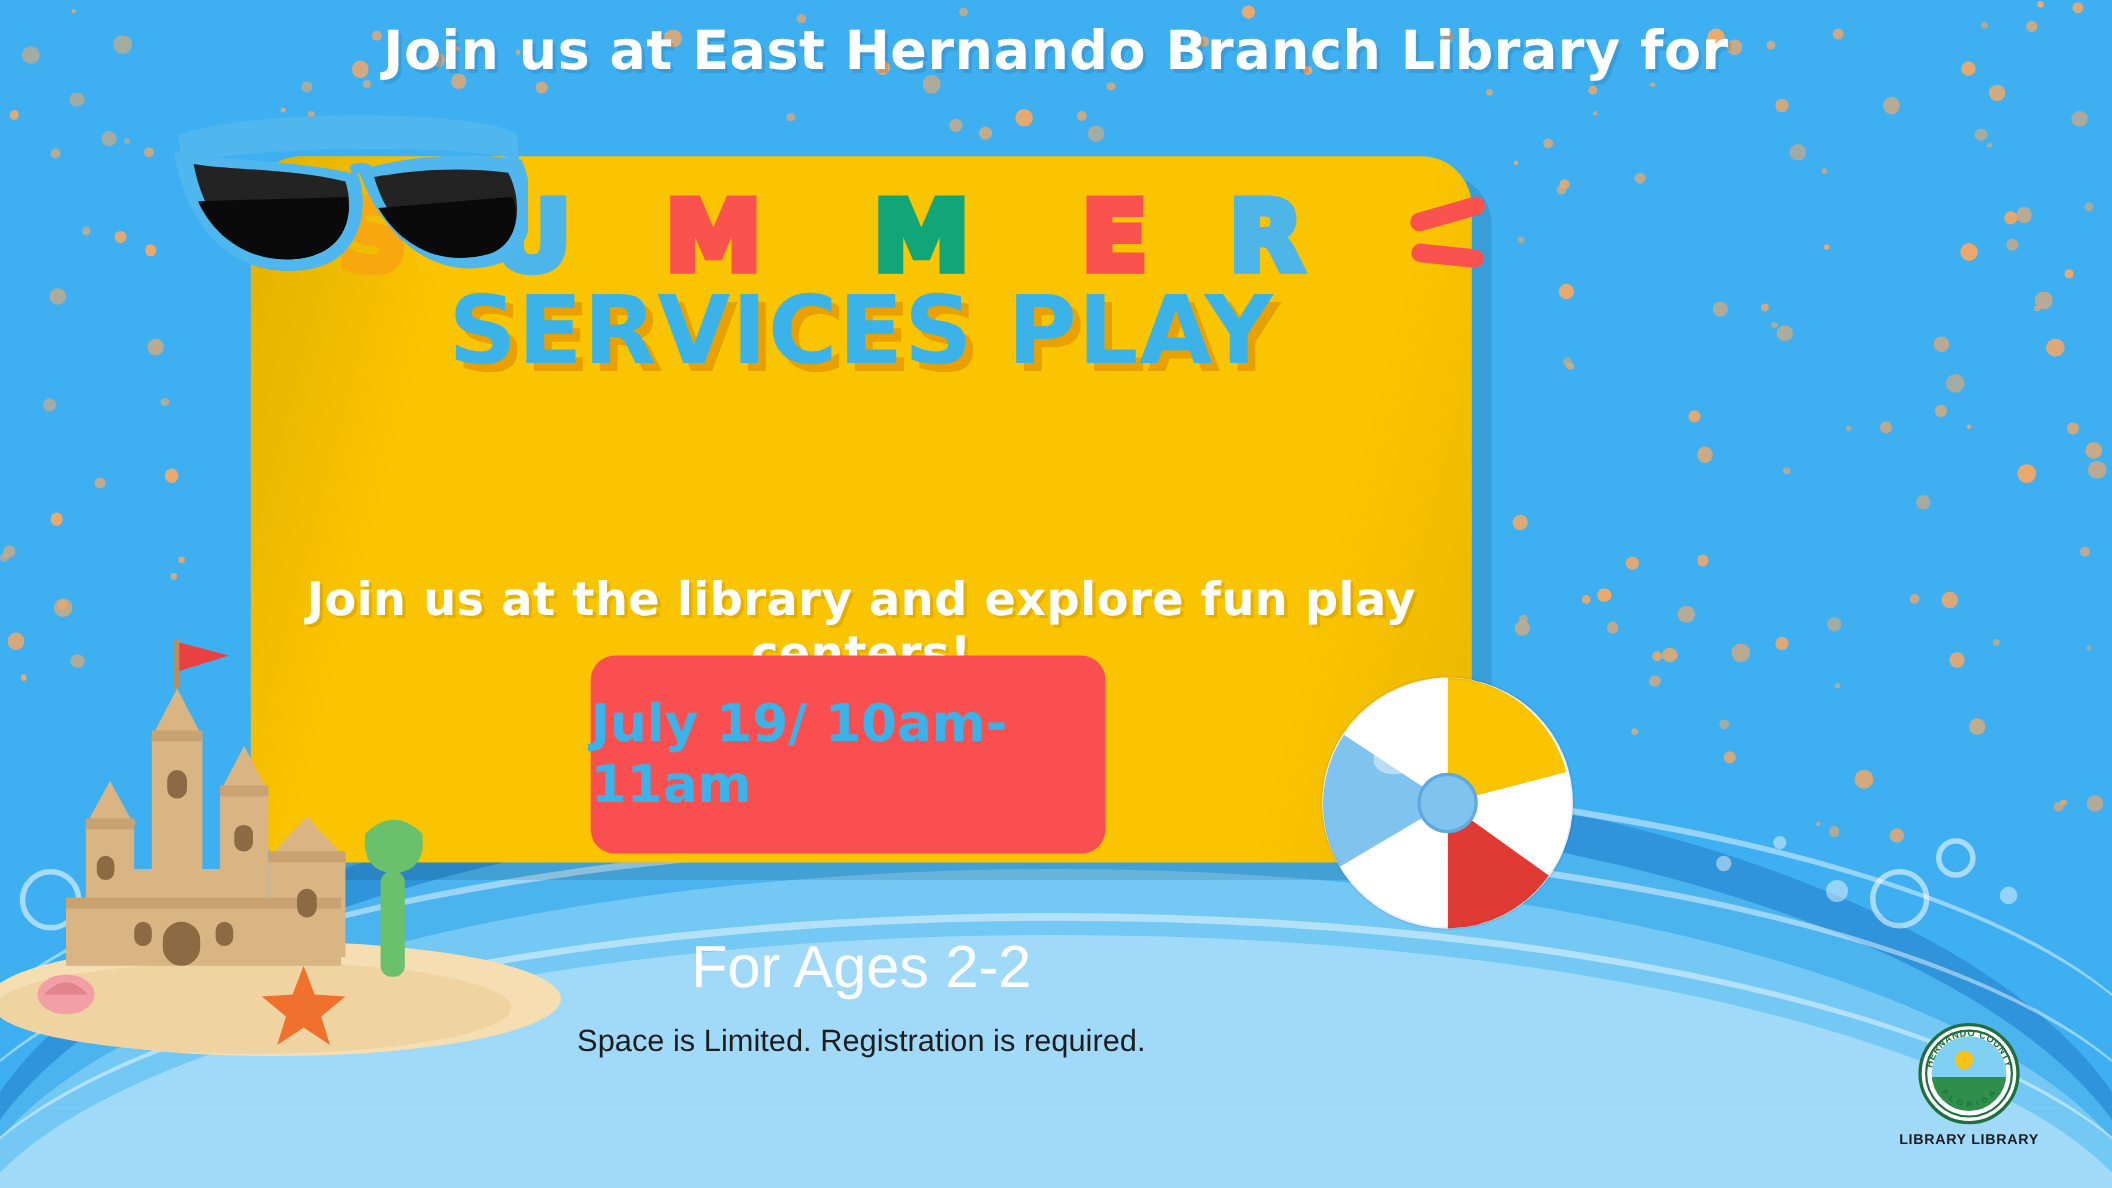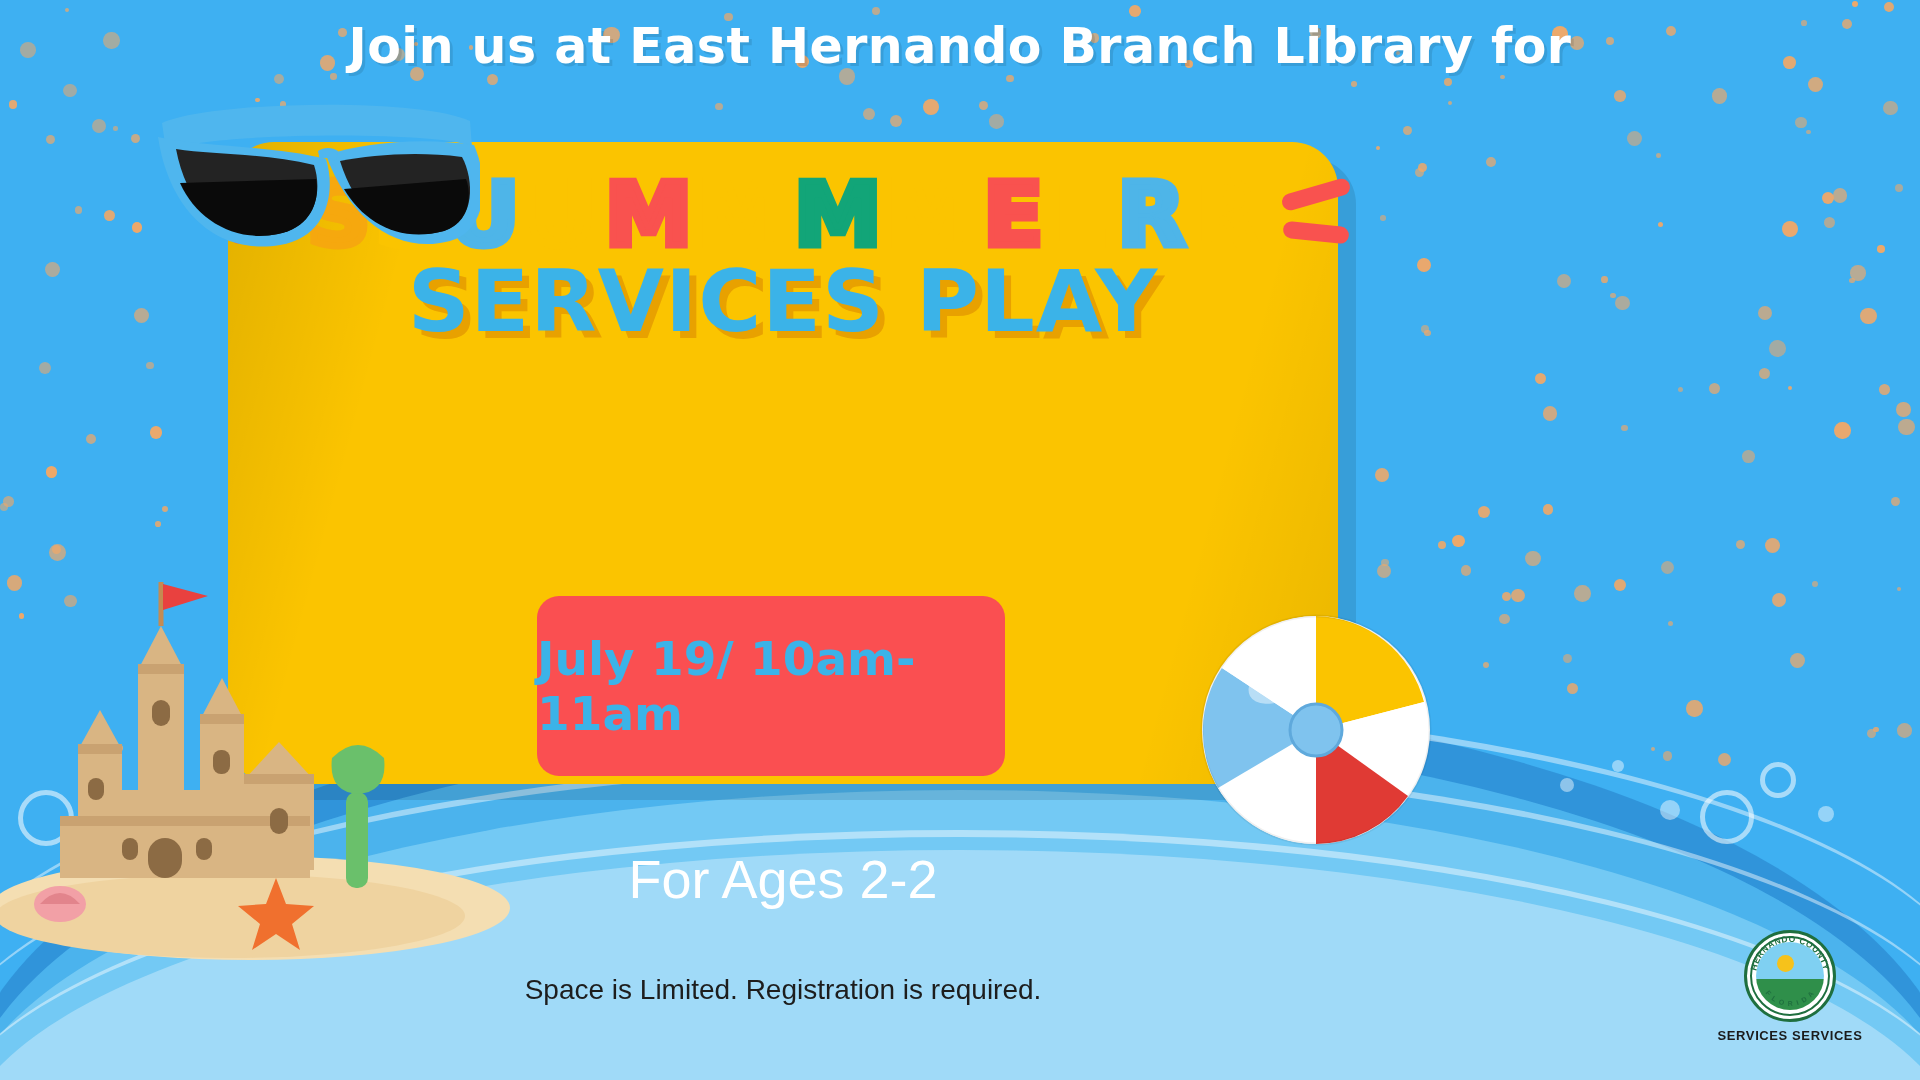--- a/index.html
+++ b/index.html
@@ -56,21 +56,21 @@
       font-family:"DejaVu Sans",sans-serif;font-weight:bold;font-size:42px;color:#ffffff;
       text-shadow:3px 3px 0 rgba(0,0,0,.10);letter-spacing:.5px;}
 
   
   #datebox{position:absolute;left:537px;top:596px;width:468px;height:180px;background:#FA4F51;
       border-radius:22px;z-index:6;display:flex;align-items:center;justify-content:center;}
   #datebox .datetext{font-family:"DejaVu Sans",sans-serif;font-weight:bold;font-size:47px;color:#3BB3E8;}
 
   #ages{position:absolute;left:228px;top:848px;width:1110px;text-align:center;z-index:6;
       font-family:"Liberation Sans",sans-serif;font-size:54px;color:#ffffff;}
-  #reg{position:absolute;left:228px;top:974px;width:1110px;text-align:center;z-index:6;
+  #reg{position:absolute;left:228px;top:930px;width:1110px;text-align:center;z-index:6;
       font-family:"Liberation Sans",sans-serif;font-size:28px;color:#1d1d1d;}
 
   
   #sunglasses{position:absolute;left:150px;top:95px;width:330px;height:165px;z-index:8;}
 
   
   #sandcastle{position:absolute;left:0px;top:560px;width:520px;height:400px;z-index:8;}
 
   
   #beachball{position:absolute;left:1196px;top:610px;width:240px;height:240px;z-index:8;}
@@ -286,20 +286,21 @@
     <div class="rays right">
       <div class="ray r1"></div>
         <div class="ray r2"></div>
     </div>
   </div>
 
   <div id="heading">
     <div class="line line1">SERVICES PLAY</div>
   </div>
 
+  <div id="subtitle">Join us at the library and explore fun play centers!</div>
 
   <div id="datebox">
     <div class="datetext">July 19/ 10am-11am</div>
   </div>
 
   <div id="ages">For Ages 2-2</div>
   <div id="reg">Space is Limited. Registration is required.</div>
 
   <svg id="sunglasses" viewBox="0 0 330 165">
     <path d="M12 28 C60 6 270 2 320 26 L322 52 C300 36 60 36 16 56 Z" fill="#4FB6EE"></path>
@@ -382,16 +383,16 @@
           <path id="arcBot" d="M13,43 a30,30 0 0 0 60,0"></path>
         </defs>
         <text font-family="Liberation Sans, sans-serif" font-size="8.5" font-weight="bold" fill="#1f6f3f" letter-spacing="0.6">
           <textPath href="#arcTop" startOffset="50%" text-anchor="middle">HERNANDO COUNTY</textPath>
         </text>
         <text font-family="Liberation Sans, sans-serif" font-size="7" font-weight="bold" fill="#1f6f3f" letter-spacing="1.2">
           <textPath href="#arcBot" startOffset="50%" text-anchor="middle">F L O R I D A</textPath>
         </text>
       </svg>
     </div>
-    <div class="ltext">SERVICES SERVICES</div>
+    <div class="ltext">LIBRARY LIBRARY</div>
   </div>
 
 </div>
 
 </body></html>

